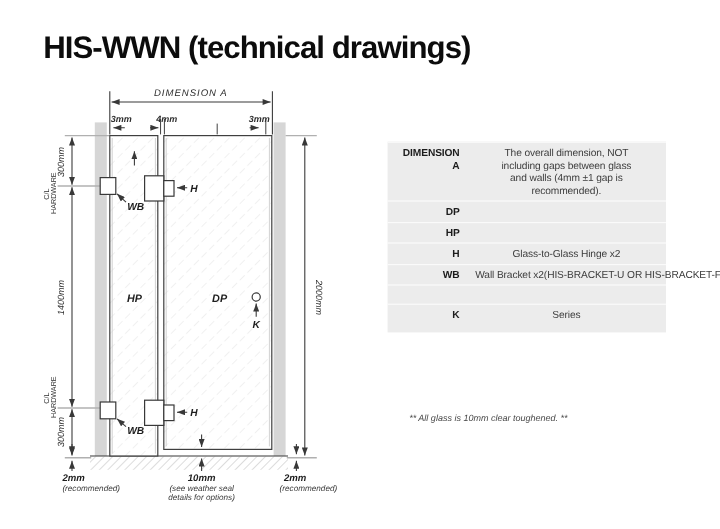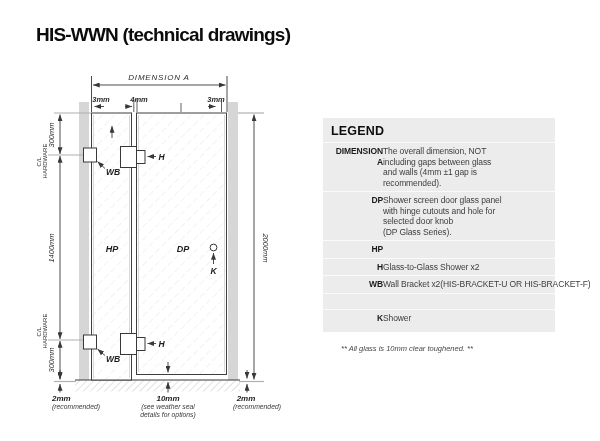--- a/index.html
+++ b/index.html
@@ -1,21 +1,21 @@
 <!DOCTYPE html>
 <html><head>
 <meta charset="utf-8">
 <style>
   html,body { margin:0; padding:0; }
   body {
     width:600px; height:441px; background:#ffffff; position:relative;
     overflow:hidden; font-family:"Liberation Sans", sans-serif;
   }
   .page-title {
-    position:absolute; left:36px; top:24px; font-size:19px; font-weight:bold;
+    position:absolute; left:36px; top:24px; font-size:26px; font-weight:bold;
     color:#0c0c0c; letter-spacing:-0.8px; white-space:nowrap;
   }
   svg.drawing { position:absolute; left:28px; top:60px; }
 
   
   .t-dimA   { font-size:8px;  font-style:italic; letter-spacing:0.8px; fill:#2e2e2e; }
   .t-dim    { font-size:7.5px; font-style:italic; font-weight:bold; fill:#2e2e2e; }
   .t-vdim   { font-size:7.5px; font-style:italic; fill:#2e2e2e; }
   .t-cl     { font-size:6px;  fill:#2e2e2e; }
   .t-lbl    { font-size:8.5px; font-style:italic; font-weight:bold; fill:#1e1e1e; }
@@ -32,21 +32,21 @@
     font-size:12.5px; font-weight:bold; color:#0e0e0e;
     padding:6px 0 4px 8px; letter-spacing:0.2px;
   }
   .lg-row {
     display:flex; align-items:flex-start;
     border-top:1px solid #fafafa;
     padding:3px 0 3px 8px;
     font-size:8.5px; line-height:10.5px; letter-spacing:-0.1px;
   }
   .lg-term { width:52px; flex:none; text-align:right; font-weight:bold; color:#1c1c1c; }
-  .lg-desc { width:152px; white-space:pre-line; color:#3d3d3d; }
+  .lg-desc { margin-left:13px; width:152px; white-space:pre-line; color:#3d3d3d;text-align:center; }
   .lg-row.nowrap .lg-desc { white-space:nowrap; width:auto; overflow:visible; }
   .lg-spacer { height:9px; }
   .lg-krow { padding-bottom:9px; }
   .legend-foot {
     position:absolute; left:341px; top:344px; font-size:7.5px;
     font-style:italic; color:#474747; white-space:nowrap;
   }
 </style>
 </head>
 <body>
@@ -181,53 +181,48 @@
     <text class="t-note" x="52" y="409">(recommended)</text>
     <text class="t-bdim" x="168" y="400.5" text-anchor="middle">10mm</text>
     <text class="t-note" x="168" y="409" text-anchor="middle">(see weather seal</text>
     <text class="t-note" x="168" y="416.5" text-anchor="middle">details for options)</text>
     <text class="t-bdim" x="246" y="400.5" text-anchor="middle">2mm</text>
     <text class="t-note" x="257" y="409" text-anchor="middle">(recommended)</text>
   </g>
 </svg>
 
 <div class="legend">
-  <div class="lg-head">LEGEND</div>
 
   <div class="lg-row">
     <div class="lg-term">DIMENSION A</div>
     <div class="lg-desc">The overall dimension, NOT
 including gaps between glass
 and walls (4mm ±1 gap is
 recommended).</div>
   </div>
 
   <div class="lg-row">
     <div class="lg-term">DP</div>
-    <div class="lg-desc">Shower screen door glass panel
-with hinge cutouts and hole for
-selected door knob
-(DP Glass Series).</div>
   </div>
 
   <div class="lg-row">
     <div class="lg-term">HP</div>
   </div>
 
   <div class="lg-row">
     <div class="lg-term">H</div>
-    <div class="lg-desc">Glass-to-Glass Shower x2</div>
+    <div class="lg-desc">Glass-to-Glass Hinge x2</div>
   </div>
 
   <div class="lg-row nowrap">
     <div class="lg-term">WB</div>
     <div class="lg-desc">Wall Bracket x2(HIS-BRACKET-U OR HIS-BRACKET-F)</div>
   </div>
 
   <div class="lg-row lg-spacer"></div>
 
   <div class="lg-row lg-krow">
     <div class="lg-term">K</div>
-    <div class="lg-desc">Shower</div>
+    <div class="lg-desc">Series</div>
   </div>
 </div>
 
 <div class="legend-foot">** All glass is 10mm clear toughened. **</div>
 
 </body></html>

